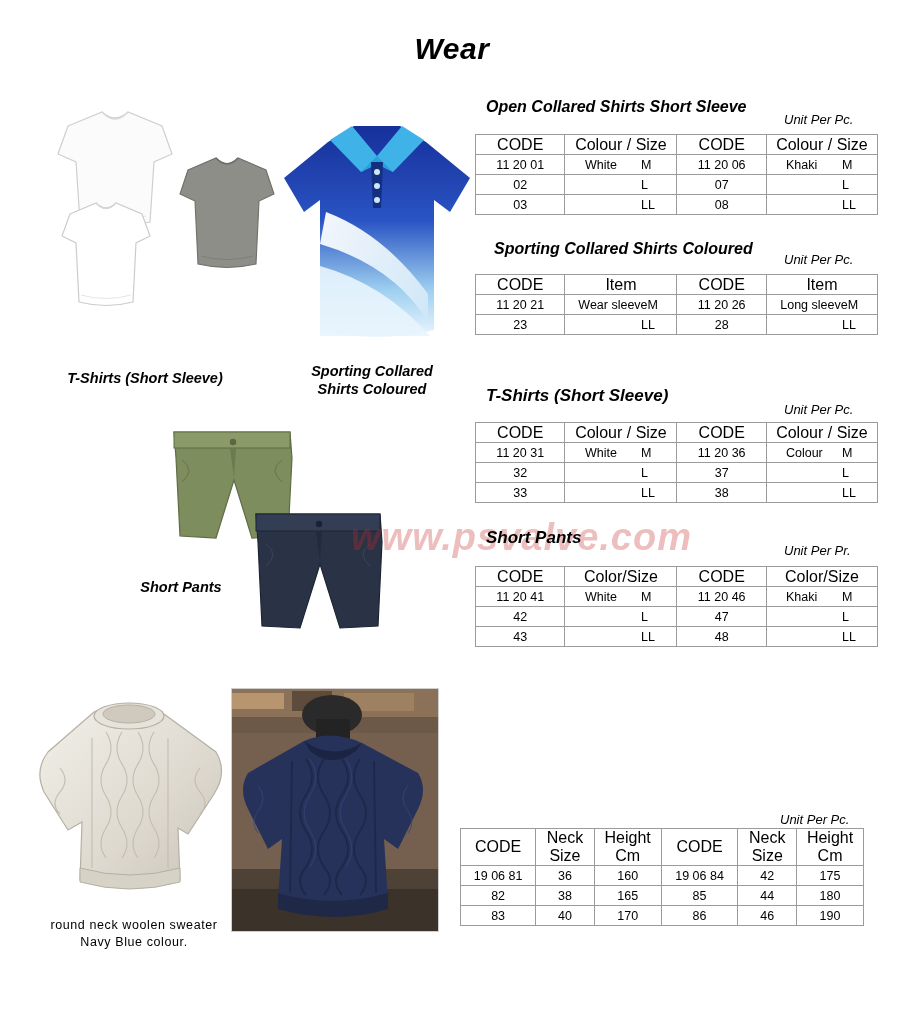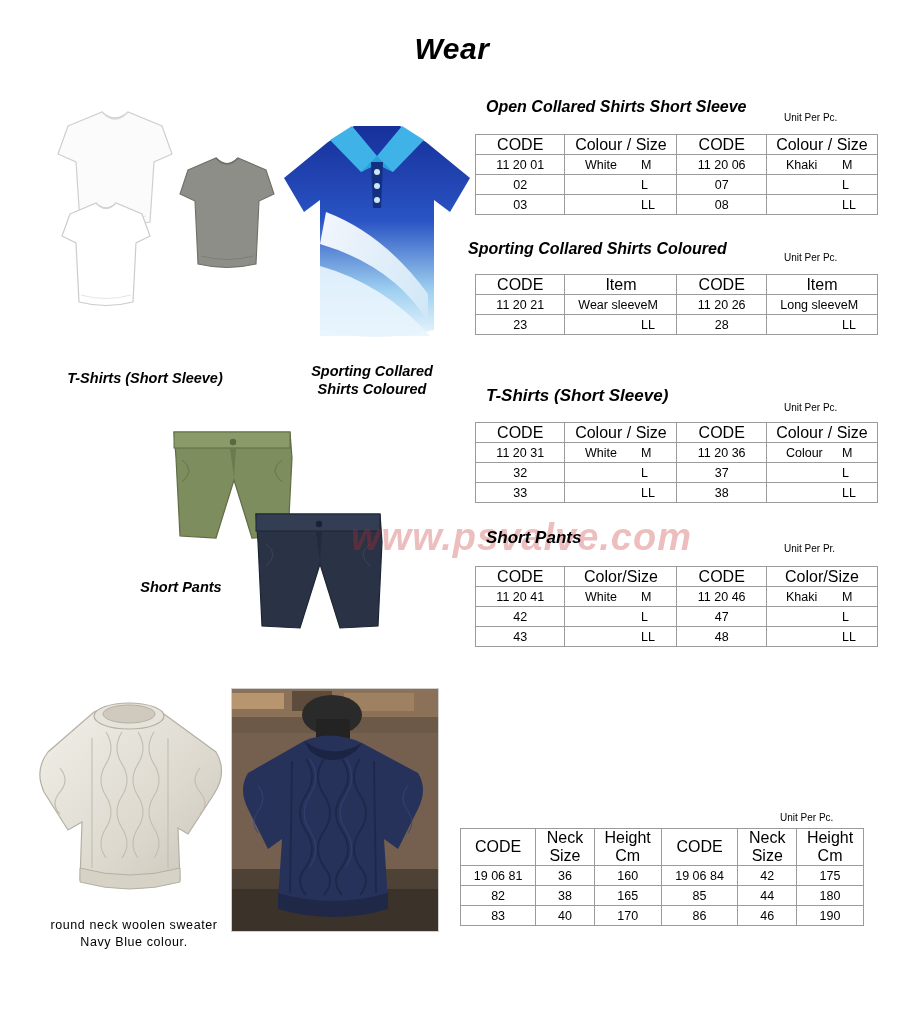--- a/index.html
+++ b/index.html
@@ -44,21 +44,22 @@
 
   
   .sec-head {
     position: absolute;
     font-size: 16px;
     font-weight: bold;
     font-style: italic;
   }
   .unit-label {
     position: absolute;
-    font-size: 10px;
+    font-size: 13px;
+    font-style: italic;
   }
 
   
   .caption {
     position: absolute;
     font-size: 14.5px;
     font-weight: bold;
     font-style: italic;
     text-align: center;
     line-height: 18px;
@@ -278,21 +279,21 @@
         <td>
           <div class="cs">
               <span class="lbl"></span>
               <span class="sz">LL</span>
             </div>
         </td>
       </tr>
     </tbody>
   </table>
 
-  <div class="sec-head" style="left:468px; top:240px;">Sporting Collared Shirts Coloured</div>
+  <div class="sec-head" style="left:494px; top:240px;">Sporting Collared Shirts Coloured</div>
   <div class="unit-label" style="left:784px; top:252px;">Unit Per Pc.</div>
 
   <table class="pt" style="left:475px; top:274px; width:403px;">
     <thead>
       <tr>
         <th style="width:90px;">CODE</th>
         <th style="width:112px;">Item</th>
         <th style="width:90px;">CODE</th>
         <th style="width:111px;">Item</th>
       </tr>

